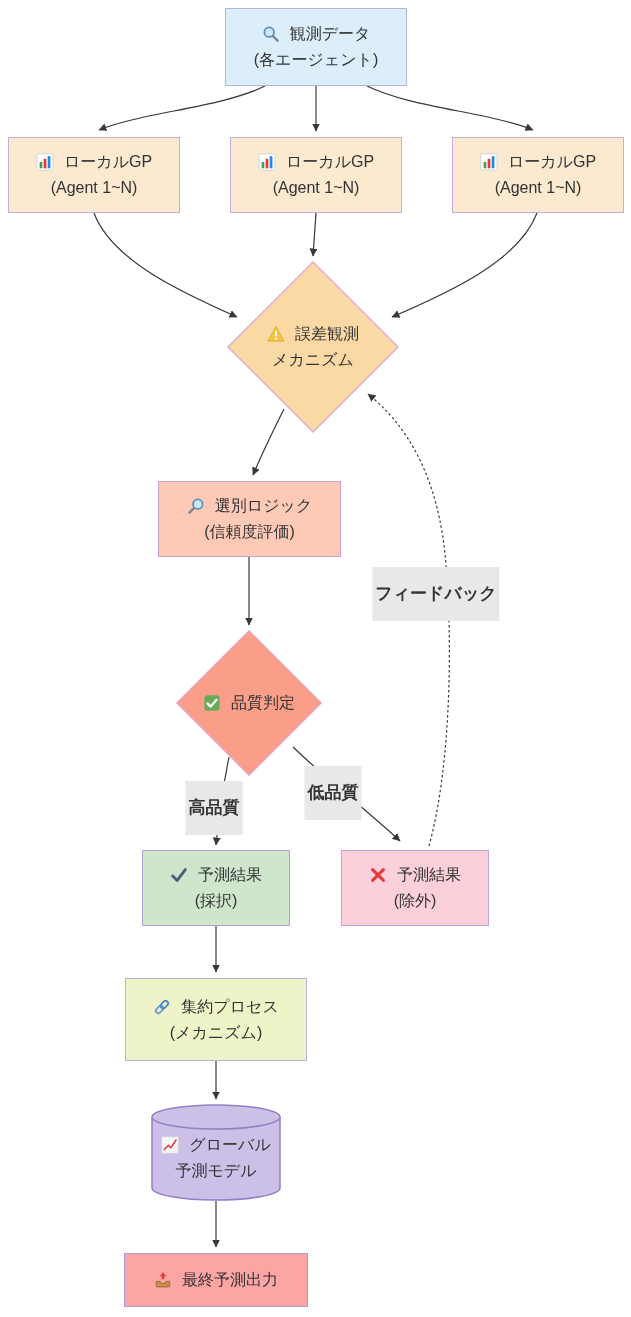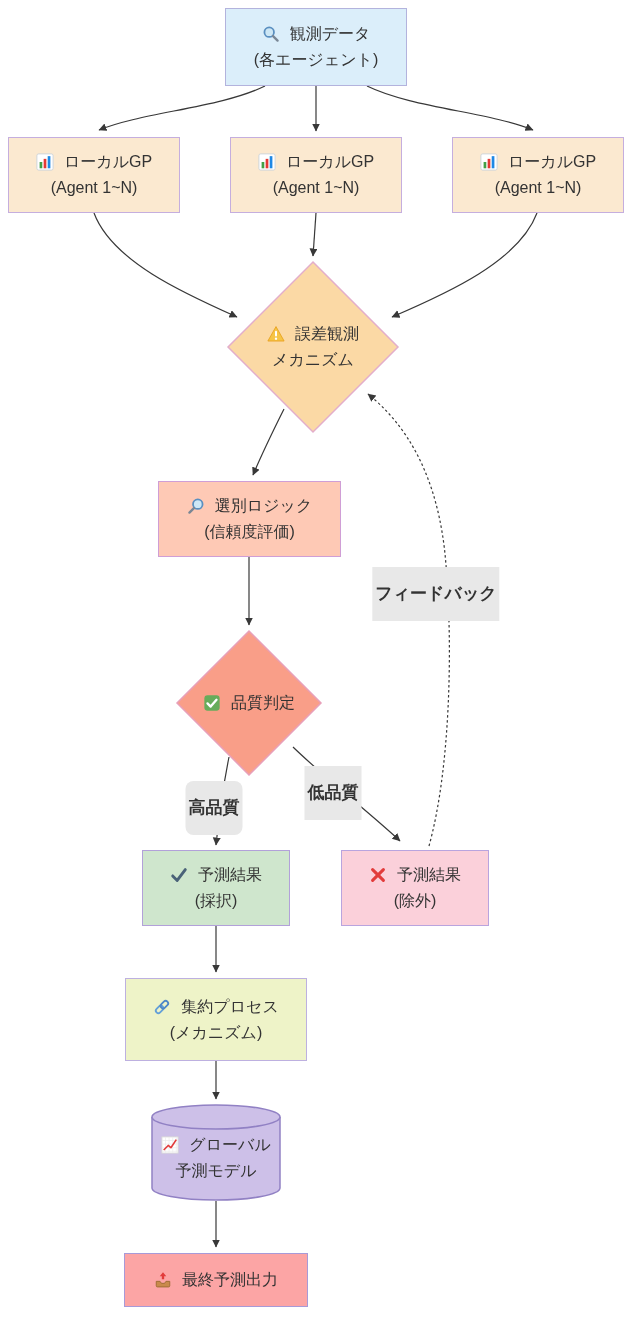--- a/index.html
+++ b/index.html
@@ -237,17 +237,17 @@
       <span class="icon">
         <svg viewBox="0 0 20 20">
             <path d="M2.5 11.5 h4.2 l1.6 2.2 h3.4 l1.6 -2.2 h4.2 v5 a1.2 1.2 0 0 1 -1.2 1.2 h-12.6 a1.2 1.2 0 0 1 -1.2 -1.2 Z" fill="#c98a4b" stroke="#9c6a33"></path>
             <path d="M10 1.5 l3.6 4.3 h-2.3 v3.4 h-2.6 v-3.4 h-2.3 Z" fill="#e23b3b"></path>
           </svg>
       </span>
       <span>最終予測出力</span>
     </div>
   </div>
 
-  <div class="edge-label" style="left:214px;top:808px;border-radius:8px;">高品質</div>
+  <div class="edge-label" style="left:214px;top:808px;">高品質</div>
   <div class="edge-label" style="left:333px;top:793px;">低品質</div>
   <div class="edge-label" style="left:436px;top:594px;">フィードバック</div>
 
 </div>
 
 </body></html>

